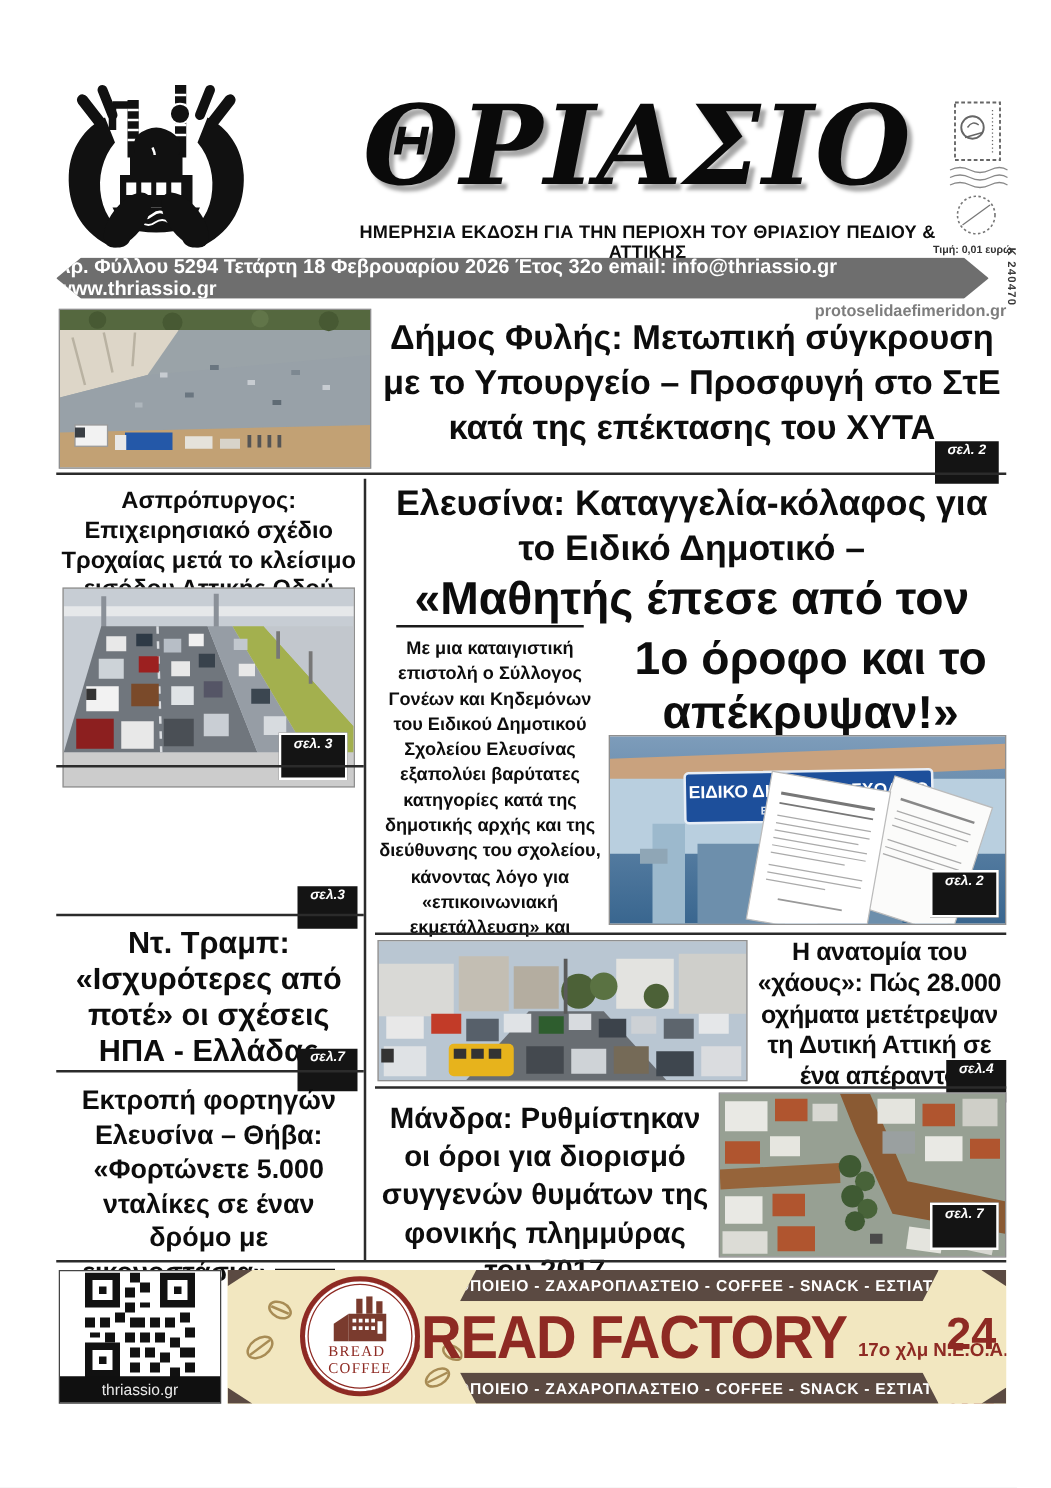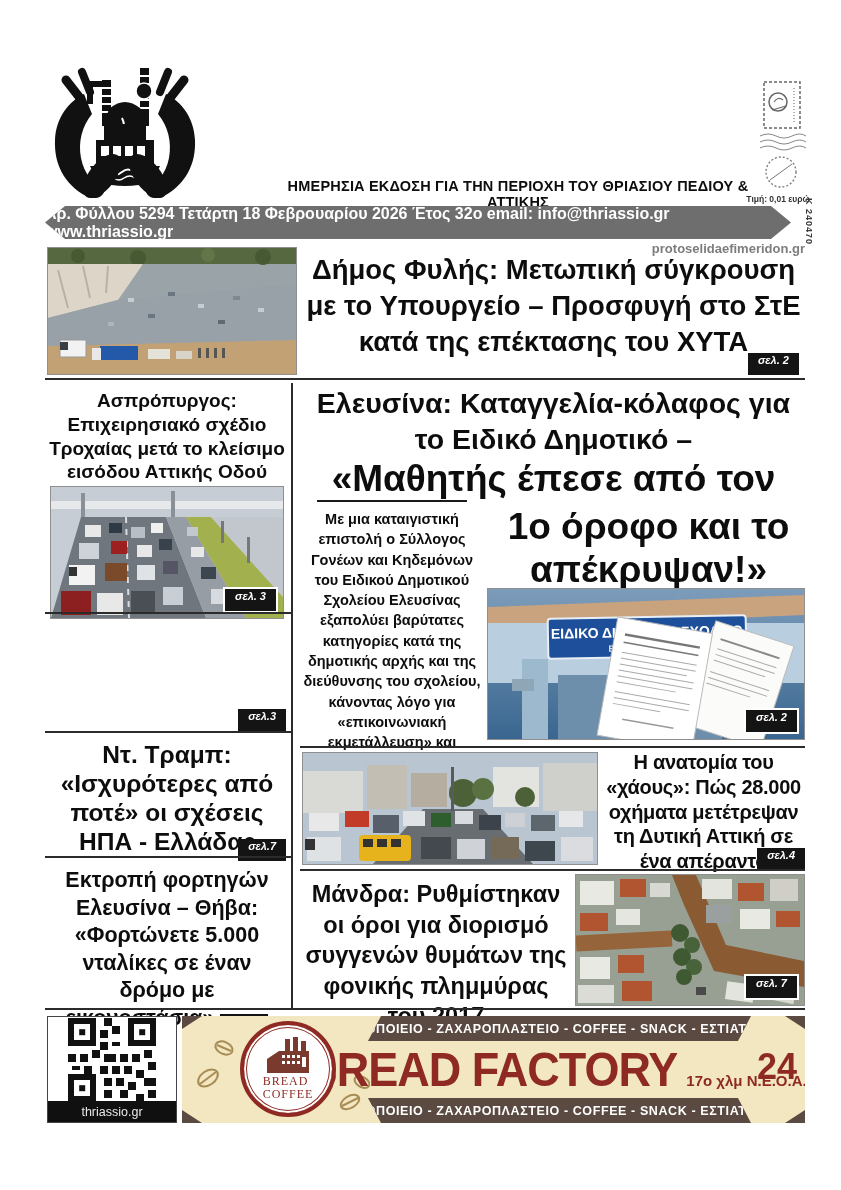--- a/index.html
+++ b/index.html
@@ -8,21 +8,21 @@
     position: relative; width: 841px; height: 1190px; margin: 0 auto;
     background: #ffffff; overflow: hidden; color: #0d0d0d;
   }
   .abs { position: absolute; }
   .headline { font-weight: bold; text-align: center; color: #0d0d0d; }
   .photo-frame { border: 1px solid #8f8f8f; overflow: hidden; background:#ccc; }
   .photo-frame svg { display:block; }
   .badge {
     display: inline-block; background: #141414; color: #fff;
     font-size: 11px; font-weight: bold; font-style: italic;
-    padding: 1px 10px 8px; line-height: 1.2; white-space: nowrap;
+    padding: 1px 10px 20px; line-height: 1.2; white-space: nowrap;
   }
   .badge-on-photo { position: absolute; right: 5px; bottom: 5px; border: 2px solid #fff; }
   .hline { position: absolute; background: #2b2b2b; height: 2px; }
   .vline { position: absolute; background: #2b2b2b; width: 2px; }
 
   
   .np-title {
     font-family: "DejaVu Serif", serif; font-weight: bold; font-style: italic;
     font-size: 88px; line-height: 1; text-align: center; letter-spacing: 1px;
     color: #0a0a0a; text-shadow: 4px 5px 3px rgba(0,0,0,0.35);
@@ -115,20 +115,21 @@
       <path d="M40,32 L32,12" stroke="#111" stroke-width="8" stroke-linecap="round"></path>
       <ellipse cx="52" cy="116" rx="13" ry="26" transform="rotate(38 52 116)" fill="#111"></ellipse>
 
       <path d="M116,34 C132,42 144,58 145,80 C146,104 136,124 114,136 C106,140 98,138 96,132 C106,124 116,114 119,98 C122,82 118,66 108,54 Z" fill="#111"></path>
       <path d="M120,38 L134,20" stroke="#111" stroke-width="9" stroke-linecap="round"></path>
       <path d="M110,32 L118,12" stroke="#111" stroke-width="8" stroke-linecap="round"></path>
       <ellipse cx="98" cy="116" rx="13" ry="26" transform="rotate(-38 98 116)" fill="#111"></ellipse>
     </svg>
   </div>
 
+  <div class="abs np-title" style="left:255px; top:72px; width:510px;">ΘΡΙΑΣΙΟ</div>
 
   <div class="abs np-subtitle" style="left:268px; top:178px; width:500px;">ΗΜΕΡΗΣΙΑ ΕΚΔΟΣΗ ΓΙΑ ΤΗΝ ΠΕΡΙΟΧΗ ΤΟΥ ΘΡΙΑΣΙΟΥ ΠΕΔΙΟΥ &amp; ΑΤΤΙΚΗΣ</div>
 
   <div class="abs" style="left:752px; top:80px;">
     <svg width="58" height="112" viewBox="0 0 58 112">
       <rect x="12" y="2" width="36" height="46" fill="none" stroke="#666" stroke-width="1.5" stroke-dasharray="3,2"></rect>
       <circle cx="26" cy="22" r="9" fill="none" stroke="#666" stroke-width="1.5"></circle>
       <path d="M22,22 q4,-6 9,-2 M20,30 l14,-4" stroke="#666" stroke-width="1.2" fill="none"></path>
       <line x1="42" y1="8" x2="42" y2="42" stroke="#666" stroke-width="1" stroke-dasharray="1,2"></line>
       <path d="M8,56 q8,-4 16,0 q8,4 16,0 q8,-4 14,0" stroke="#888" stroke-width="1" fill="none"></path>
@@ -179,21 +180,21 @@
         <rect x="174" y="100" width="3" height="10" fill="#555"></rect>
     </svg>
   </div>
   <div class="abs headline" style="left:302px; top:252px; width:503px; font-size:27.5px; line-height:1.3;">Δήμος Φυλής: Μετωπική σύγκρουση με το Υπουργείο – Προσφυγή στο ΣτΕ κατά της επέκτασης του ΧΥΤΑ</div>
   <span class="abs badge" style="left:748px; top:353px;">σελ. 2</span>
 
   <div class="hline" style="left:45px; top:378px; width:760px;"></div>
   <div class="vline" style="left:291px; top:383px; height:625px;"></div>
 
   <div class="abs headline" style="left:48px; top:389px; width:238px; font-size:19px; line-height:1.25;">Ασπρόπυργος: Επιχειρησιακό σχέδιο Τροχαίας μετά το κλείσιμο εισόδου Αττικής Οδού</div>
-  <div class="abs photo-frame" style="left:50px; top:470px; width:234px; height:133px;margin-top:16px;">
+  <div class="abs photo-frame" style="left:50px; top:470px; width:234px; height:160px;">
     <svg width="232" height="131" viewBox="0 0 232 131">
       <rect width="232" height="131" fill="#c7cdd4"></rect>
       <rect y="14" width="232" height="8" fill="#e6e8ea"></rect>
       <rect x="30" y="6" width="4" height="28" fill="#8a9098"></rect>
         <rect x="120" y="4" width="4" height="30" fill="#8a9098"></rect>
       <polygon points="30,30 115,30 155,131 0,131" fill="#70767d"></polygon>
       <polygon points="115,30 135,30 195,131 155,131" fill="#969da5"></polygon>
       <polygon points="135,30 160,30 232,110 232,131 195,131" fill="#a3b04e"></polygon>
       <polygon points="160,30 232,30 232,110" fill="#c2c7cd"></polygon>
       <line x1="75" y1="30" x2="78" y2="131" stroke="#d9dce0" stroke-width="2" stroke-dasharray="6,6"></line>

